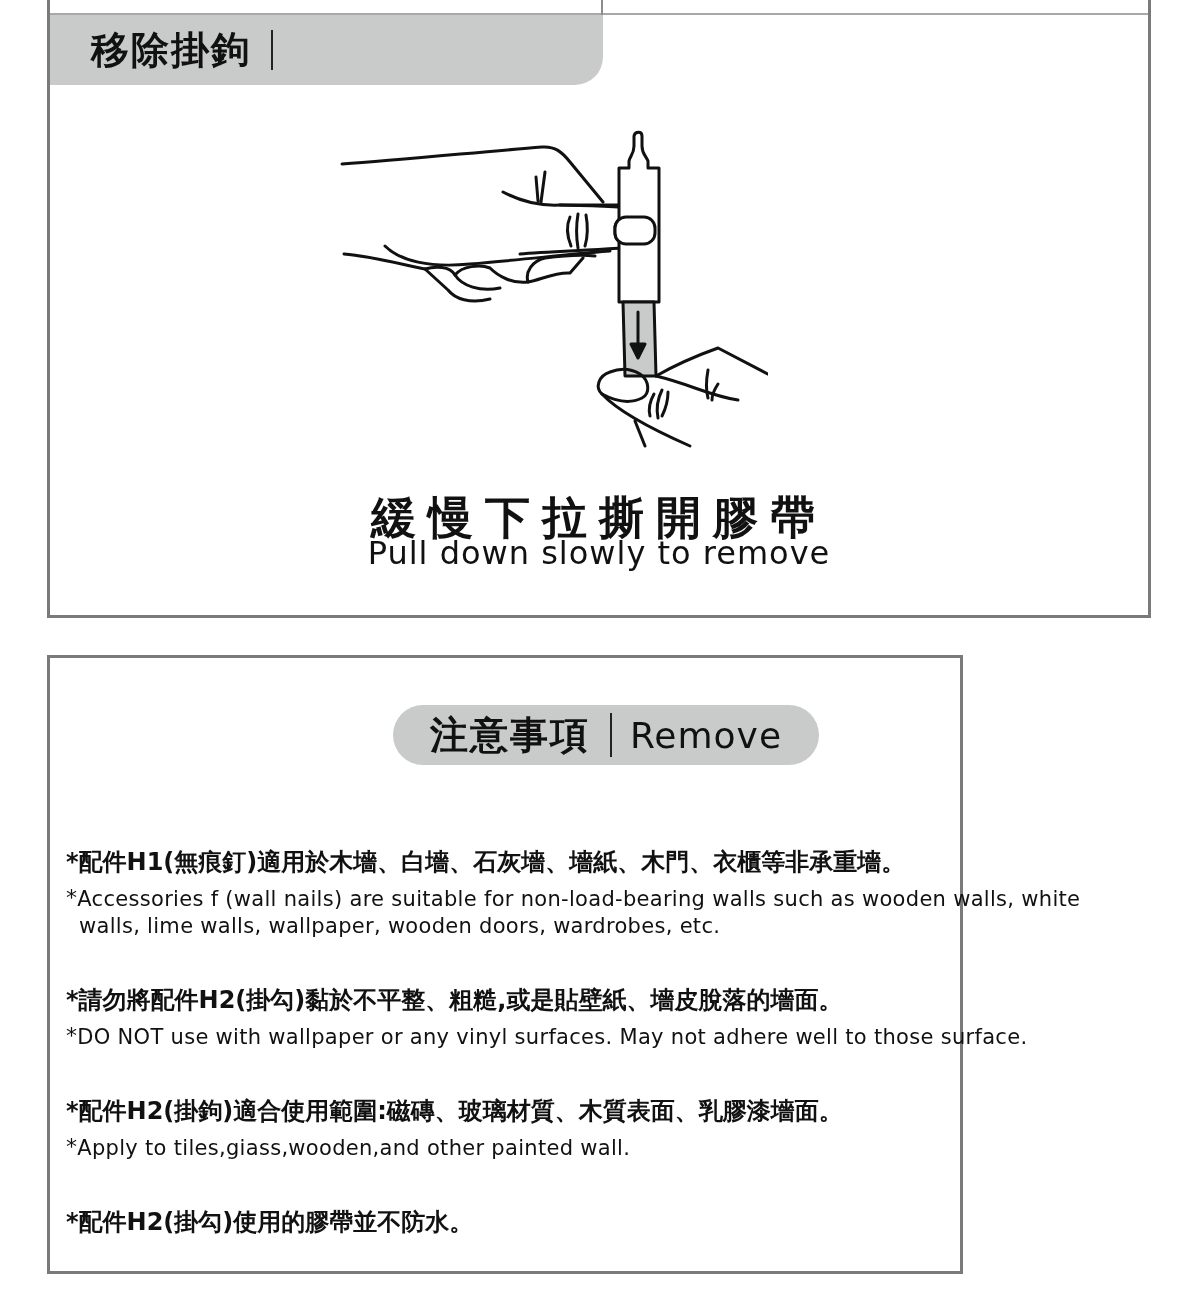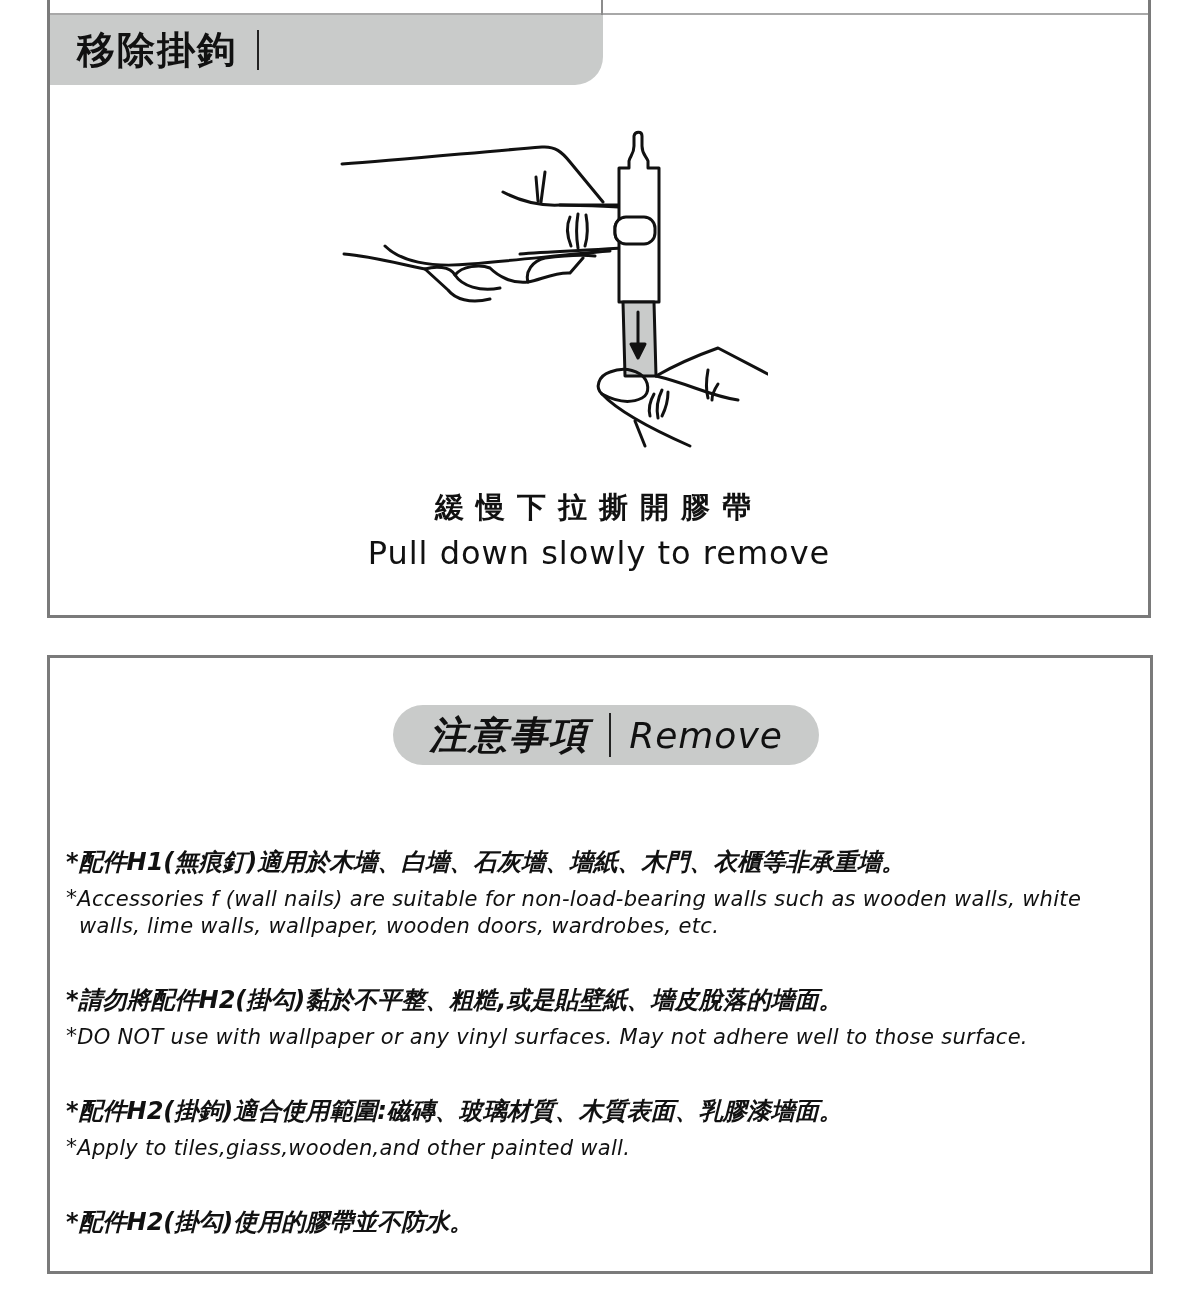--- a/index.html
+++ b/index.html
@@ -45,21 +45,21 @@
     .section-tab {
       position: absolute;
       left: 0;
       top: 19px;
       width: 553px;
       height: 70px;
       background: #c9cbca;
       border-bottom-right-radius: 28px;
       display: flex;
       align-items: center;
-      padding-left: 27px;
+      padding-left: 41px;
       box-sizing: border-box;
       font-size: 38px;
       letter-spacing: 0.5px;
     }
     .tab-zh {
       font-weight: bold;
       letter-spacing: 2px;
     }
     .tab-sep {
       display: inline-block;
@@ -80,46 +80,45 @@
       top: 132px;
       width: 480px;
       height: 322px;
     }
     .caption-zh {
       position: absolute;
       left: 0;
       width: 100%;
       top: 492px;
       text-align: center;
-      font-size: 29px;
+      font-size: 45px;
       font-weight: bold;
       letter-spacing: 12px;
       padding-left: 0;
       box-sizing: border-box;
     }
     .caption-en {
       position: absolute;
       left: 0;
       width: 100%;
       top: 538px;
       text-align: center;
       font-size: 32px;
       letter-spacing: 1px;
     }
 
     
     .panel-caution {
       position: absolute;
       left: 47px;
       top: 655px;
-      width: 1106px;
+      width: 916px;
       height: 619px;
       border: 3px solid #7a7a7a;
       box-sizing: border-box;
-      font-style: italic;
     }
     .caution-pill {
       position: absolute;
       left: 343px;
       top: 47px;
       width: 426px;
       height: 60px;
       border-radius: 30px;
       background: #c9cbca;
       display: flex;

